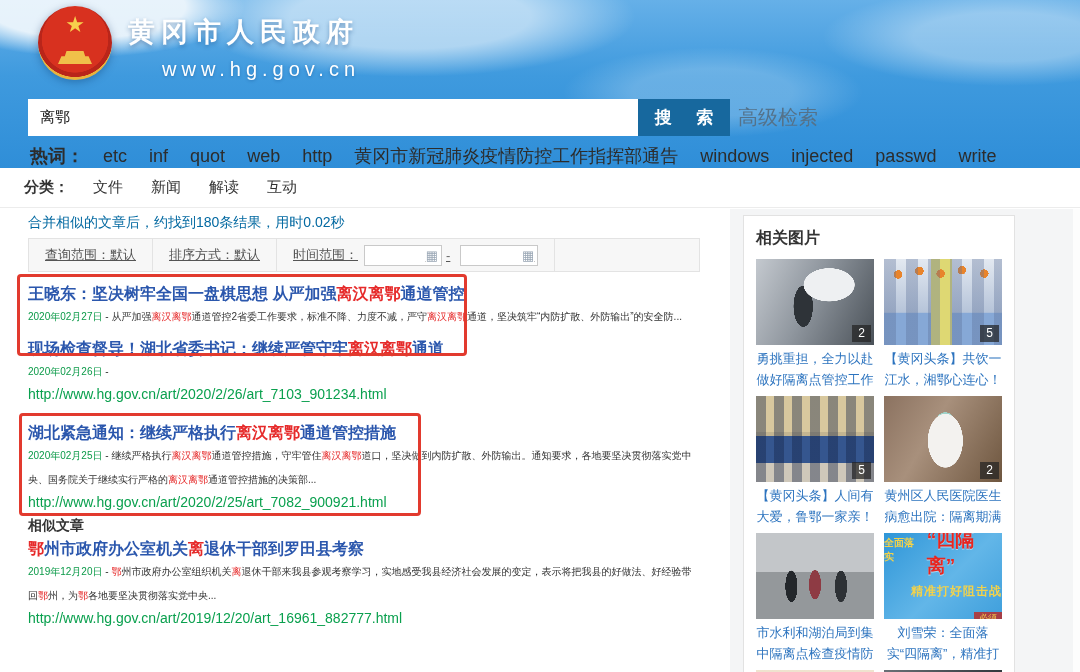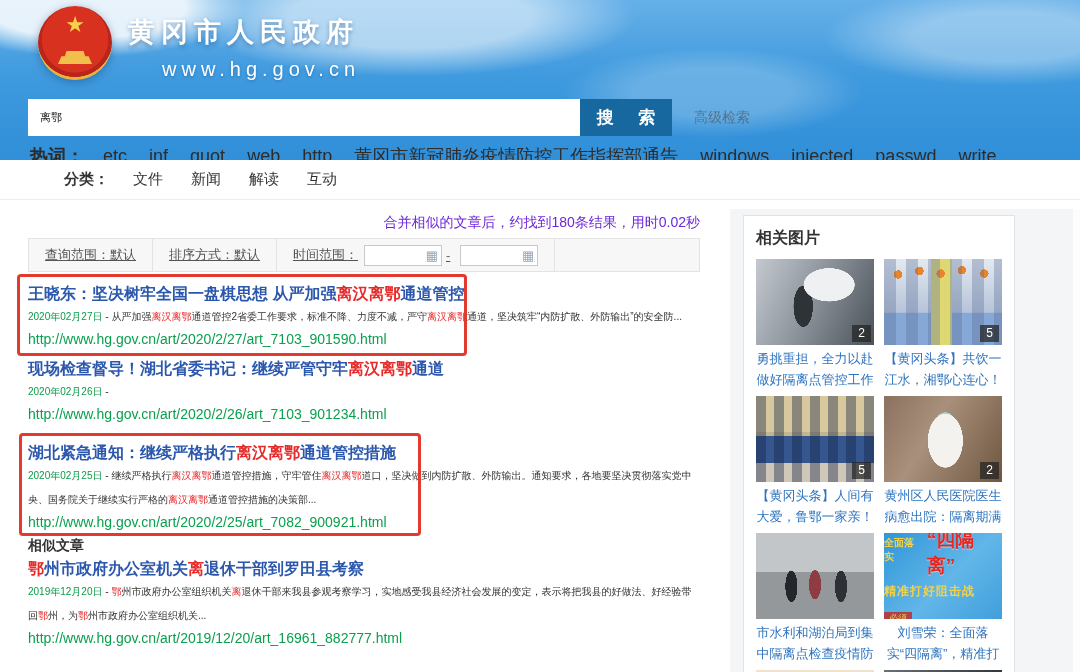--- a/index.html
+++ b/index.html
@@ -36,47 +36,47 @@
   }
   .brand-text { margin-left:16px; padding-top:8px; }
   .site-name {
     color:#fff; font-size:27px; font-weight:bold; letter-spacing:6px;
     text-shadow:0 2px 4px rgba(20,70,130,.45);
   }
   .site-url { color:#fff; font-size:20px; letter-spacing:5px; margin-top:8px; padding-left:34px;
     text-shadow:0 1px 3px rgba(20,70,130,.4); }
   .search-row { position:absolute; left:28px; top:99px; display:flex; align-items:center; }
   .search-input {
-    width:552px; height:37px; border:none; outline:none; padding:0 12px;
-    font-size:11px; color:#222; background:#fff;
+    width:610px; height:37px; border:none; outline:none; padding:0 12px;
+    font-size:15px; color:#222; background:#fff;
     font-family:"Liberation Sans","DejaVu Sans",sans-serif;
   }
   .search-btn {
     width:92px; height:37px; border:none; background:#17689e; color:#fff;
     font-size:17px; font-weight:bold; letter-spacing:10px; text-indent:10px; cursor:pointer;
     font-family:"Liberation Sans","DejaVu Sans",sans-serif;
   }
-  .adv-link { margin-left:22px; font-size:14px; color:#54728a; cursor:pointer; }
+  .adv-link { margin-left:8px; font-size:20px; color:#54728a; cursor:pointer; }
   .hotwords { position:absolute; left:30px; top:144px; font-size:18px; color:#2c2c2c; white-space:nowrap; }
   .hotwords .hw-label { font-weight:bold; margin-right:14px; }
   .hotwords .hw { margin-right:17px; cursor:pointer; }
   
   .catbar {
-    position:absolute; left:0; top:160px; width:1080px; height:40px; background:#fff;
-    border-bottom:1px solid #ececec; display:flex; align-items:center; padding-left:64px;
+    position:absolute; left:0; top:168px; width:1080px; height:40px; background:#fff;
+    border-bottom:1px solid #ececec; display:flex; align-items:center; padding-left:24px;
     font-size:15px; color:#333;
   }
   .catbar .cat-label { font-weight:bold; margin-right:24px; }
   .catbar .cat { margin-right:28px; cursor:pointer; }
   
   .right-bg { position:absolute; left:730px; top:209px; width:350px; height:463px; background:#f4f5f6; }
   .scroll-strip { position:absolute; right:0; top:209px; width:7px; height:463px; background:#fdfdfd; }
   
   .main { position:absolute; left:28px; top:212px; width:672px; }
-  .stats { font-size:14px; color:#6d28d9; text-align:right; line-height:20px; margin-bottom:6px; }
+  .stats { font-size:14px; color:#0369a1; line-height:20px; margin-bottom:6px; }
   .filterbar {
     height:34px; background:#f7f7f7; border:1px solid #e3e3e3;
     display:flex; align-items:stretch; font-size:13px; color:#555;
   }
   .fcell { display:flex; align-items:center; padding:0 16px; border-right:1px solid #e3e3e3;text-decoration:underline; }
   .fcell:last-child { border-right:none; flex:1; }
   .dinput {
     width:78px; height:21px; background:#fff; border:1px solid #c9c9c9; margin-left:6px;
     display:flex; align-items:center; justify-content:flex-end; padding-right:3px; cursor:text;
   }
@@ -137,21 +137,21 @@
   .t4 { background:
     radial-gradient(30px 46px at 52% 52%, #f3f2ef 0 58%, rgba(0,0,0,0) 59%),
     radial-gradient(13px 10px at 52% 26%, #9fd3c9 0 60%, rgba(0,0,0,0) 61%),
     linear-gradient(120deg,#8b7260 0%,#a8907c 40%,#6e563f 100%); }
   .t5 { background:
     radial-gradient(10px 26px at 30% 62%, #23272b 0 60%, rgba(0,0,0,0) 61%),
     radial-gradient(10px 26px at 72% 62%, #2d3135 0 60%, rgba(0,0,0,0) 61%),
     radial-gradient(10px 24px at 50% 60%, #8e3b44 0 60%, rgba(0,0,0,0) 61%),
     linear-gradient(180deg,#c3c6c9 0 45%, #94989b 45% 100%); }
   .t6 { background:linear-gradient(135deg,#2f96d8 0%,#62b6e8 55%,#3f9fdc 100%);
-    display:flex; flex-direction:column; align-items:flex-start; justify-content:center; }
+    display:flex; flex-direction:column; align-items:flex-end; justify-content:center; }
   .poster-row1 { display:flex; align-items:baseline; }
   .poster-prefix { color:#f2d24b; font-size:10px; margin-right:3px; font-weight:bold; }
   .poster-big { color:#e8251f; font-size:19px; font-weight:bold; text-shadow:0 1px 0 rgba(255,255,255,.5); }
   .poster-line2 { color:#f2d24b; font-size:12px; font-weight:bold; margin-top:4px; letter-spacing:1px; }
   .poster-line3 { color:#f2d24b; font-size:9px; margin-top:12px; background:rgba(200,30,20,.75); padding:0 5px; line-height:13px; }
   .t7 { background:linear-gradient(180deg,#efe3cf 0,#e0cdb0 100%); }
   .t8 { background:linear-gradient(115deg,#6a7076 0,#3c4248 60%,#23282d 100%); }
 </style>
 </head>
 <body>
@@ -221,41 +221,40 @@
       </div>
       <div class="fcell"></div>
     </div>
 
     <div class="results">
 
       <div class="result res-1">
         <div class="redbox redbox-1"></div>
         <div class="r-title"><span>王晓东：坚决树牢全国一盘棋思想 从严加强</span><span class="hl">离汉离鄂</span><span>通道管控</span></div>
         <div class="r-text"><span class="r-date">2020年02月27日</span><span> - </span><span><span>从严加强</span><span class="hl">离汉离鄂</span><span>通道管控2省委工作要求，标准不降、力度不减，严守</span><span class="hl">离汉离鄂</span><span>通道，坚决筑牢“内防扩散、外防输出”的安全防...</span></span></div>
-        <div class="r-url">http://www.hg.gov.cn/art/2020/2/27/art_7103_901590.html</div>
       </div>
 
       <div class="result res-2">
         <div class="r-title"><span>现场检查督导！湖北省委书记：继续严管守牢</span><span class="hl">离汉离鄂</span><span>通道</span></div>
         <div class="r-text"><span class="r-date">2020年02月26日</span><span> - </span></div>
         <div class="r-url">http://www.hg.gov.cn/art/2020/2/26/art_7103_901234.html</div>
       </div>
 
       <div class="result res-3">
         <div class="redbox redbox-3"></div>
         <div class="r-title"><span>湖北紧急通知：继续严格执行</span><span class="hl">离汉离鄂</span><span>通道管控措施</span></div>
         <div class="r-text"><span class="r-date">2020年02月25日</span><span> - </span><span><span>继续严格执行</span><span class="hl">离汉离鄂</span><span>通道管控措施，守牢管住</span><span class="hl">离汉离鄂</span><span>道口，坚决做到内防扩散、外防输出。通知要求，各地要坚决贯彻落实党中央、国务院关于继续实行严格的</span><span class="hl">离汉离鄂</span><span>通道管控措施的决策部...</span></span></div>
         <div class="r-url">http://www.hg.gov.cn/art/2020/2/25/art_7082_900921.html</div>
       </div>
 
       <div class="similar-label">相似文章</div>
 
       <div class="result res-4">
         <div class="r-title"><span class="hl">鄂</span><span>州市政府办公室机关</span><span class="hl">离</span><span>退休干部到罗田县考察</span></div>
-        <div class="r-text"><span class="r-date">2019年12月20日</span><span> - </span><span><span class="hl">鄂</span><span>州市政府办公室组织机关</span><span class="hl">离</span><span>退休干部来我县参观考察学习，实地感受我县经济社会发展的变定，表示将把我县的好做法、好经验带回</span><span class="hl">鄂</span><span>州，为</span><span class="hl">鄂</span><span>州市政府办公室组织机关...</span></span></div>
+        <div class="r-text"><span class="r-date">2019年12月20日</span><span> - </span><span><span class="hl">鄂</span><span>州市政府办公室组织机关</span><span class="hl">离</span><span>退休干部来我县参观考察学习，实地感受我县经济社会发展的变定，表示将把我县的好做法、好经验带回</span><span class="hl">鄂</span><span>州，为</span><span class="hl">鄂</span><span>各地要坚决贯彻落实党中央...</span></span></div>
         <div class="r-url">http://www.hg.gov.cn/art/2019/12/20/art_16961_882777.html</div>
       </div>
 
     </div>
   </div>
 
   <div class="sidebar">
     <div class="sb-title">相关图片</div>
     <div class="sb-grid">
 

